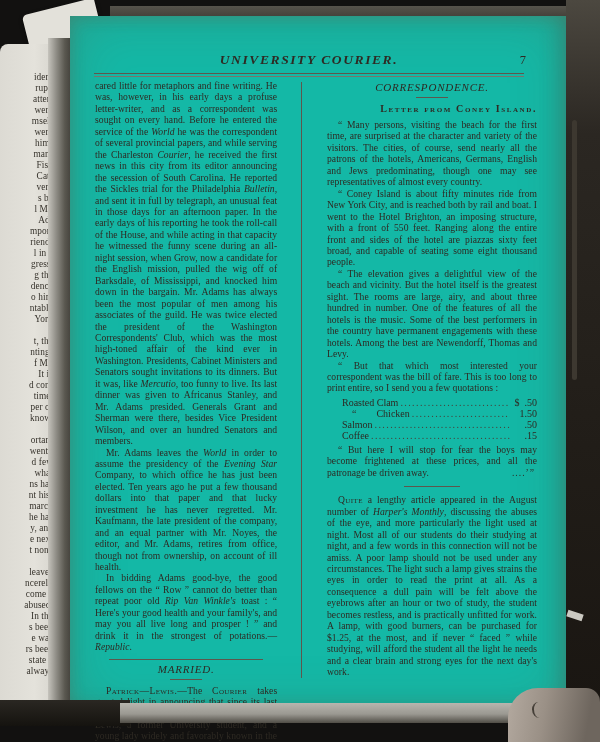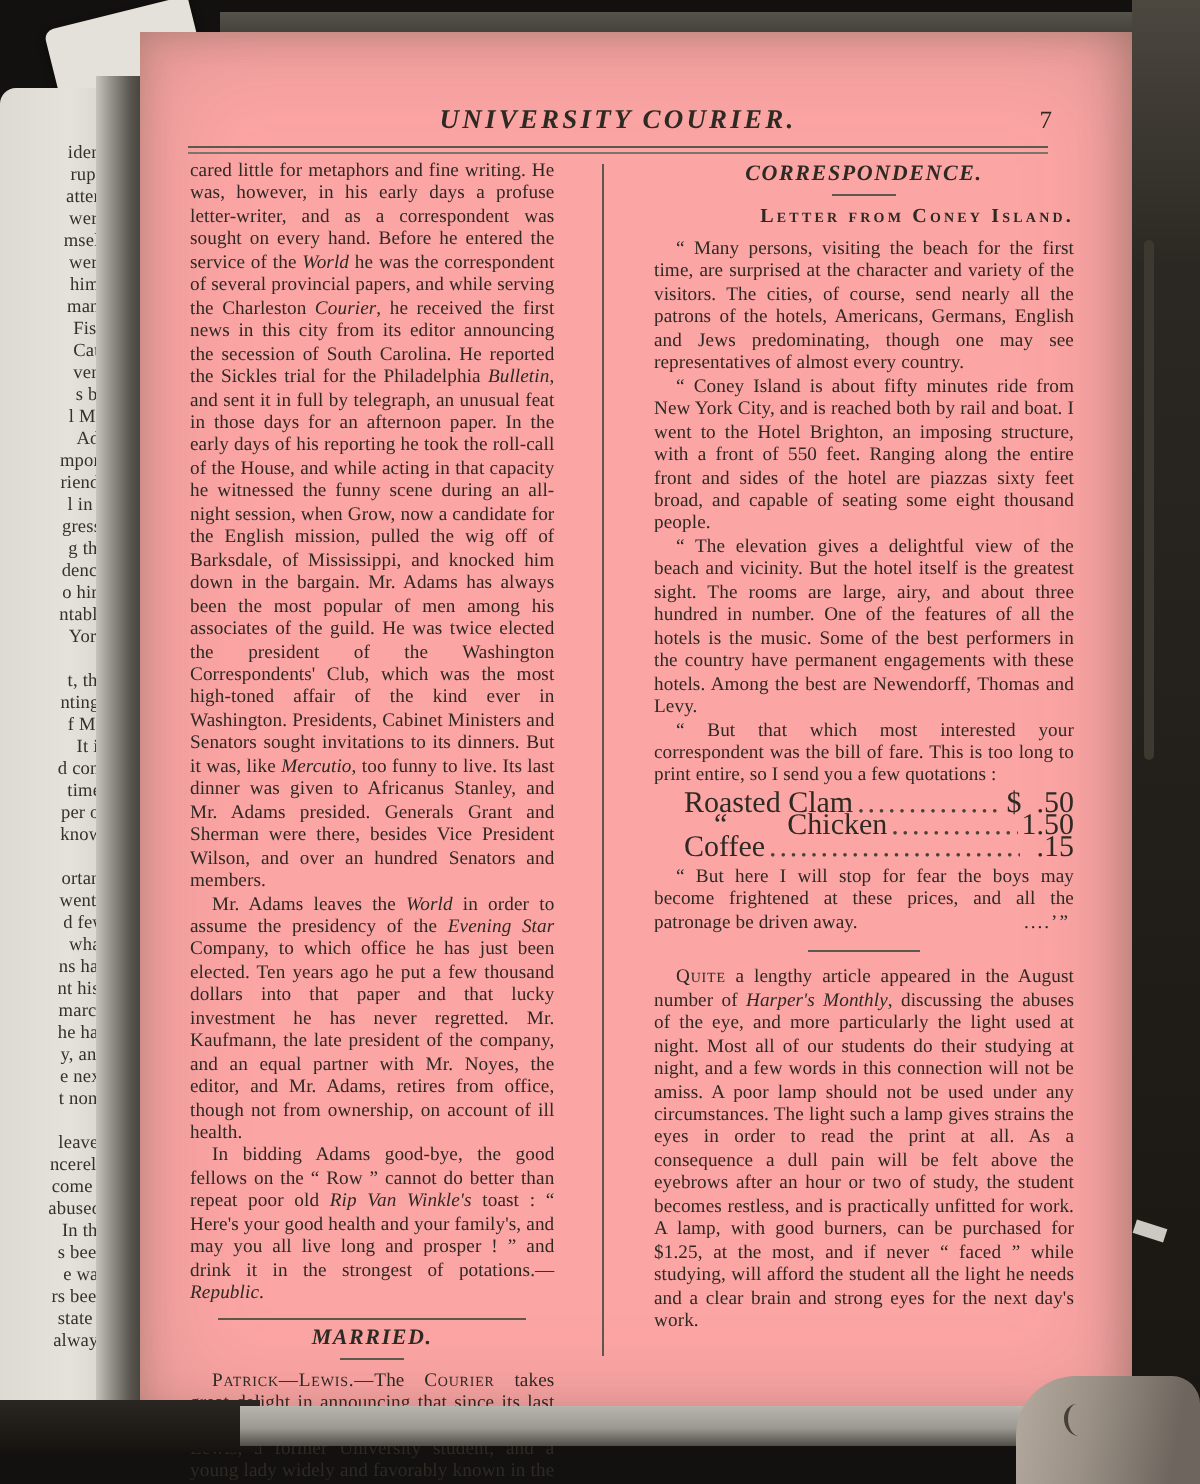--- a/index.html
+++ b/index.html
@@ -32,47 +32,47 @@
   .paper-sliver{position:absolute;left:567px;top:612px;width:16px;height:7px;
                 background:#cbc9c2;transform:rotate(18deg);}
   .thumb{position:absolute;left:508px;top:688px;width:92px;height:54px;
          background:linear-gradient(100deg,#b4aaa0 0%,#9a9086 40%,#6e665e 85%);
          border-radius:30px 14px 0 0;}
   .thumb-mark{position:absolute;left:24px;top:14px;width:12px;height:16px;
               border-left:2.5px solid #453f38;border-radius:50% 50% 40% 60%;}
 
   
   .page{position:absolute;left:70px;top:16px;width:498px;height:698px;
-        background:#fca5a5;color:#2e2a23;
+        background:#14b8a6;color:#2e2a23;
         box-shadow:inset 0 0 55px rgba(95,85,65,.28), inset -8px -6px 20px rgba(80,70,55,.28),
                    inset 3px 4px 14px rgba(120,110,90,.18);}
   .masthead{position:absolute;top:36px;left:24px;width:430px;text-align:center;
             font-style:italic;font-weight:bold;font-size:13.5px;letter-spacing:1.6px;}
   .pagenum{position:absolute;top:37px;right:42px;font-size:12.5px;}
   .double-rule{position:absolute;top:57px;left:24px;width:430px;height:2px;
                border-top:1.4px solid #5d574d;border-bottom:1px solid #7a746a;}
 
   .cols{position:absolute;top:64px;left:25px;width:442px;display:flex;gap:20px;}
   .col-left{width:222px;}
   .col-div{width:1px;background:#5d574d;margin:2px 5px 0 4px;height:596px;}
   .col-right{width:210px;}
 
   .para{margin:0;font-size:9.6px;line-height:11.45px;text-align:justify;letter-spacing:.05px;}
   .para.ind{text-indent:11px;}
   .it{font-style:italic;}
   .sc{font-variant:small-caps;letter-spacing:.4px;}
 
-  .sec-head{text-align:center;font-style:italic;font-weight:bold;font-size:11px;
+  .sec-head{text-align:center;font-style:italic;font-weight:normal;font-size:11px;
             letter-spacing:.8px;margin:1px 0 0;}
   .short-rule{width:32px;height:1px;background:#5d574d;margin:4px auto 5px;}
   .sub-head{text-align:right;font-variant:small-caps;font-size:10px;letter-spacing:1.6px;
             margin:0 0 5px;font-weight:bold;}
   .full-rule{height:1px;background:#5d574d;margin:6px 14px 3px;}
 
-  .price-table{margin:3px 0 3px 15px;font-size:15px;line-height:11px;}
+  .price-table{margin:3px 0 3px 15px;font-size:10px;line-height:11px;}
   .price-row{display:flex;align-items:baseline;}
   .price-item{white-space:pre;}
   .price-dots{flex:1;overflow:hidden;height:10px;margin:0 2px;}
   .price-dots::after{content:"........................................................";
                      letter-spacing:1.4px;color:#47423a;}
   .price-val{white-space:pre;min-width:25px;text-align:right;}
 
   .closing-wrap{position:relative;}
   .sig{position:absolute;right:2px;bottom:0;font-size:9.6px;letter-spacing:1px;}
 </style>
@@ -184,20 +184,25 @@
               <span class="price-item">Roasted Clam</span>
               <span class="price-dots"></span>
               <span class="price-val">$  .50</span>
             </div>
             <div class="price-row">
               <span class="price-item">    “        Chicken</span>
               <span class="price-dots"></span>
               <span class="price-val">1.50</span>
             </div>
             <div class="price-row">
+              <span class="price-item">Salmon</span>
+              <span class="price-dots"></span>
+              <span class="price-val">.50</span>
+            </div>
+            <div class="price-row">
               <span class="price-item">Coffee</span>
               <span class="price-dots"></span>
               <span class="price-val">.15</span>
             </div>
           </div>
 
         <div class="closing-wrap">
           <p class="para ind"><span>“ But here I will stop for fear the boys may become frightened at these prices, and all the patronage be driven away.</span></p>
           <span class="sig">....’”</span>
         </div>

